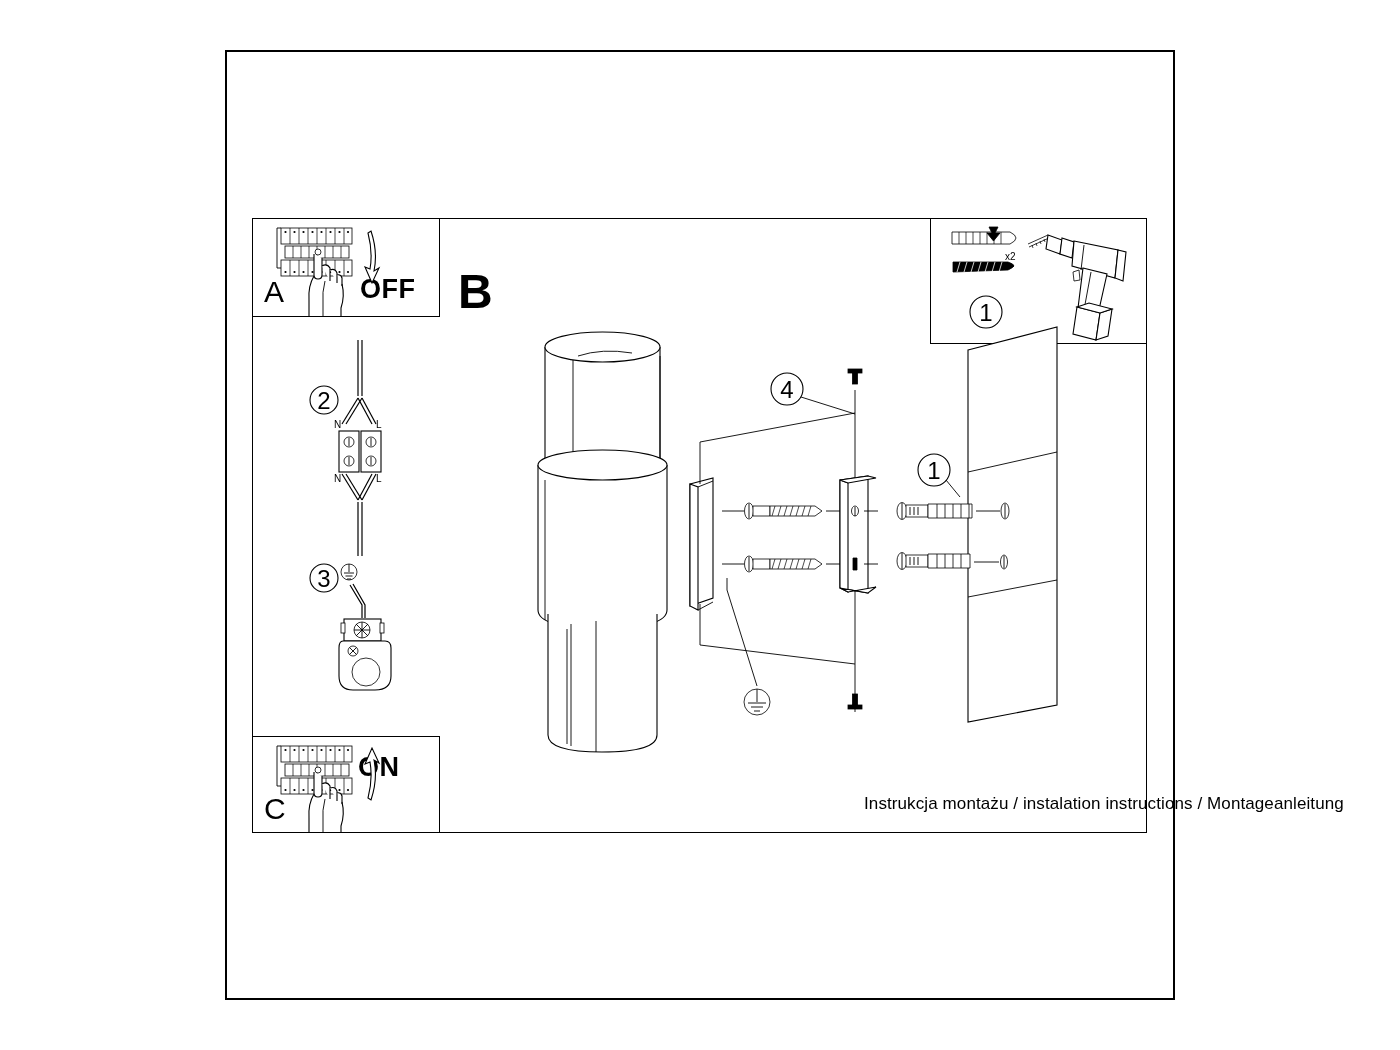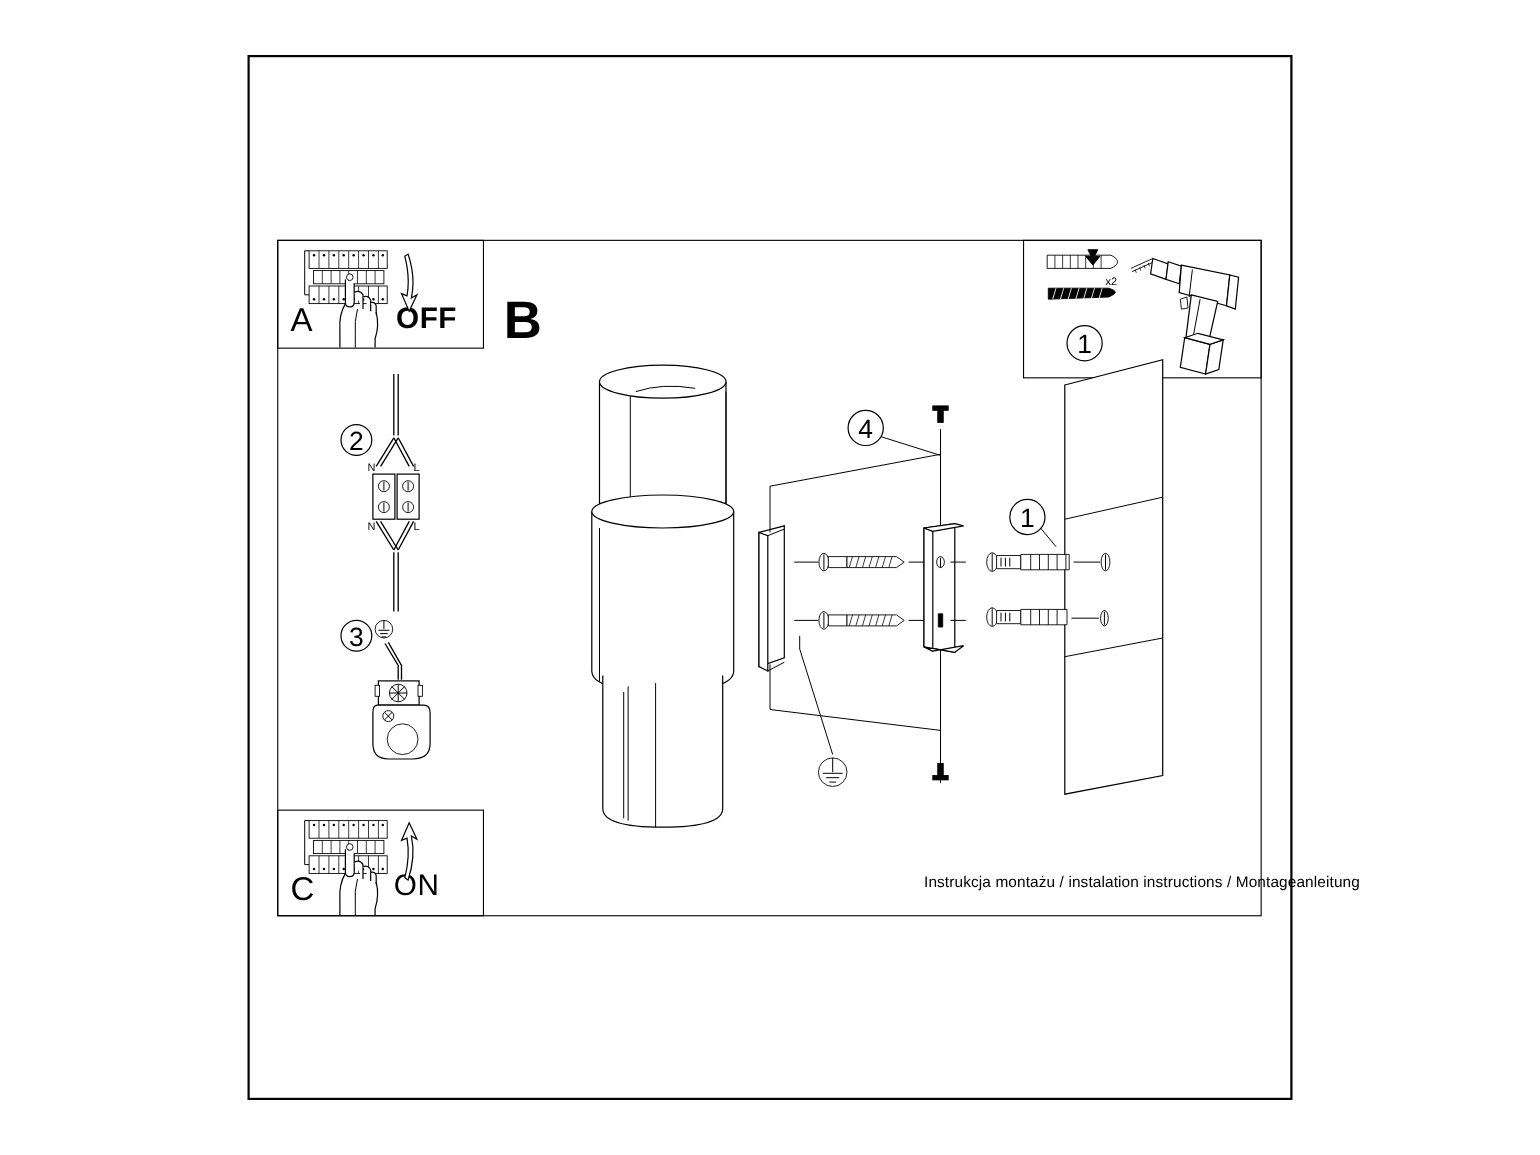--- a/index.html
+++ b/index.html
@@ -83,35 +83,35 @@
   .letter-b { left: 458px; top: 268px; font-size: 48px; font-weight: bold; }
   .word-off {
     position: absolute;
     left: 360px; top: 274px;
     font-size: 27px;
     font-weight: bold;
     letter-spacing: 0.5px;
   }
   .word-on {
     position: absolute;
-    left: 358px; top: 790px;
+    left: 358px; top: 752px;
     font-size: 27px;
-    font-weight: normal;
+    font-weight: bold;
     letter-spacing: 0.5px;
   }
   .x2-label {
     position: absolute;
     left: 1005px; top: 251px;
     font-size: 10px;
   }
   .caption {
     position: absolute;
-    left: 840px;
+    left: 864px;
     top: 790px;
-    font-size: 14px;
+    font-size: 17px;
     line-height: 1.65;
     letter-spacing: 0.1px;
   }
   svg { display: block; }
   .svg-layer {
     position: absolute;
     left: 0; top: 0;
     width: 1400px; height: 1050px;
     pointer-events: none;
   }

